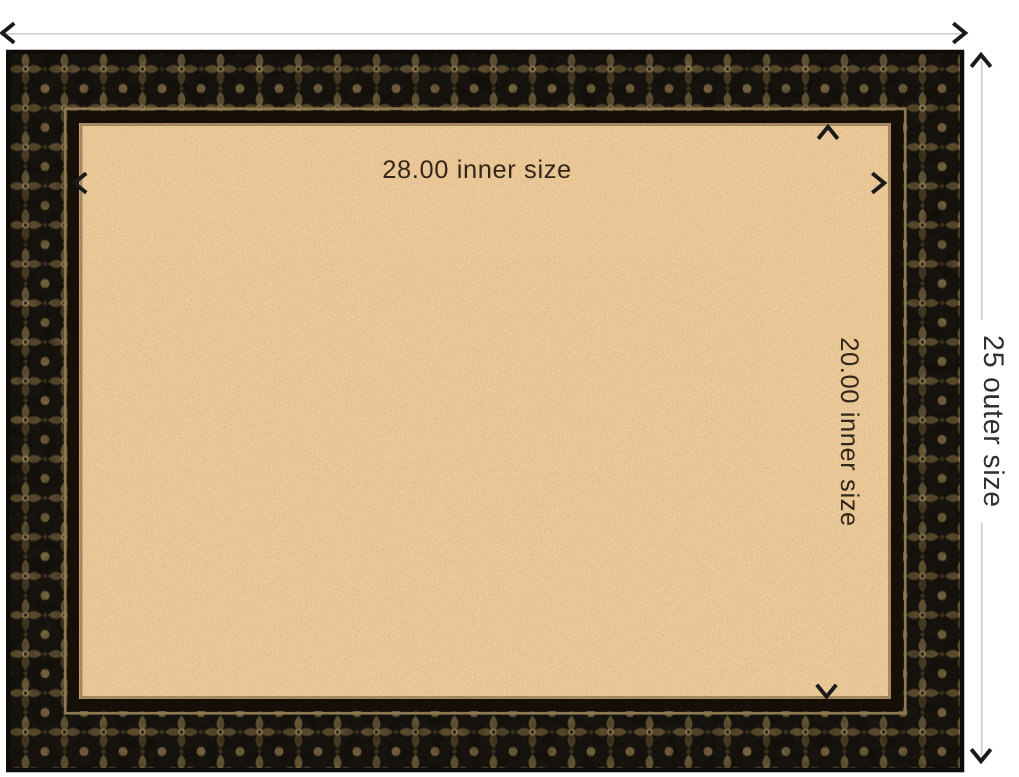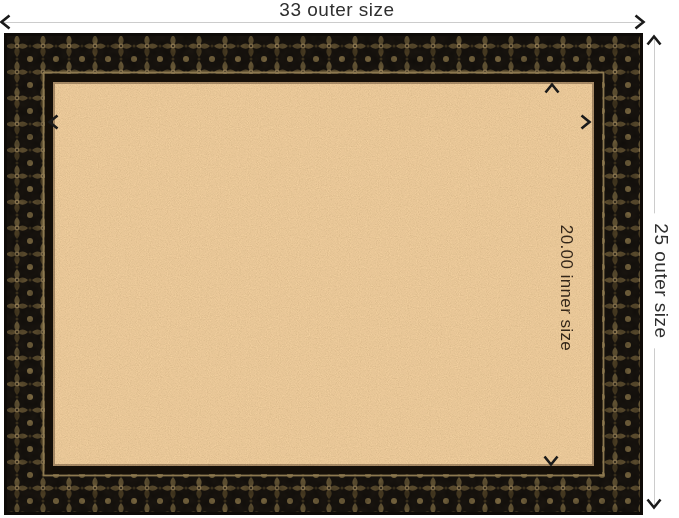--- a/index.html
+++ b/index.html
@@ -66,37 +66,37 @@
     <rect x="50" y="50" width="539" height="382" fill="none" stroke="rgba(40,20,5,0.35)" stroke-width="2"></rect>
   </svg>
 
   <div class="hline" style="left:3px; top:22px; width:637px;"></div>
   <svg class="chev" style="left:-2px; top:14px; transform:rotate(180deg);" viewBox="0 0 16 16">
     <path d="M4.5 1.5 L12.5 8 L4.5 14.5"></path>
     </svg>
   <svg class="chev" style="left:631px; top:14px;" viewBox="0 0 16 16">
     <path d="M4.5 1.5 L12.5 8 L4.5 14.5"></path>
     </svg>
-  <div class="label label-outer label-top">33 outer size</div>
 
   <div class="vline" style="left:654px; top:37px; height:470px;"></div>
   <svg class="chev" style="left:646px; top:33px; transform:rotate(-90deg);" viewBox="0 0 16 16">
     <path d="M4.5 1.5 L12.5 8 L4.5 14.5"></path>
     </svg>
   <svg class="chev" style="left:646px; top:495px; transform:rotate(90deg);" viewBox="0 0 16 16">
     <path d="M4.5 1.5 L12.5 8 L4.5 14.5"></path>
     </svg>
   <div class="label label-outer label-right">25 outer size</div>
 
   <svg class="chev" style="left:46px; top:114px; transform:rotate(180deg);" viewBox="0 0 16 16">
     <path d="M4.5 1.5 L12.5 8 L4.5 14.5"></path>
     </svg>
   <svg class="chev" style="left:577px; top:114px;" viewBox="0 0 16 16">
     <path d="M4.5 1.5 L12.5 8 L4.5 14.5"></path>
     </svg>
+  <div class="label label-inner label-inner-h">28.00 inner size</div>
 
   <svg class="chev" style="left:544px; top:81px; transform:rotate(-90deg);" viewBox="0 0 16 16">
     <path d="M4.5 1.5 L12.5 8 L4.5 14.5"></path>
     </svg>
   <svg class="chev" style="left:543px; top:452px; transform:rotate(90deg);" viewBox="0 0 16 16">
     <path d="M4.5 1.5 L12.5 8 L4.5 14.5"></path>
     </svg>
   <div class="label label-inner label-inner-v">20.00 inner size</div>
 
 </div>

